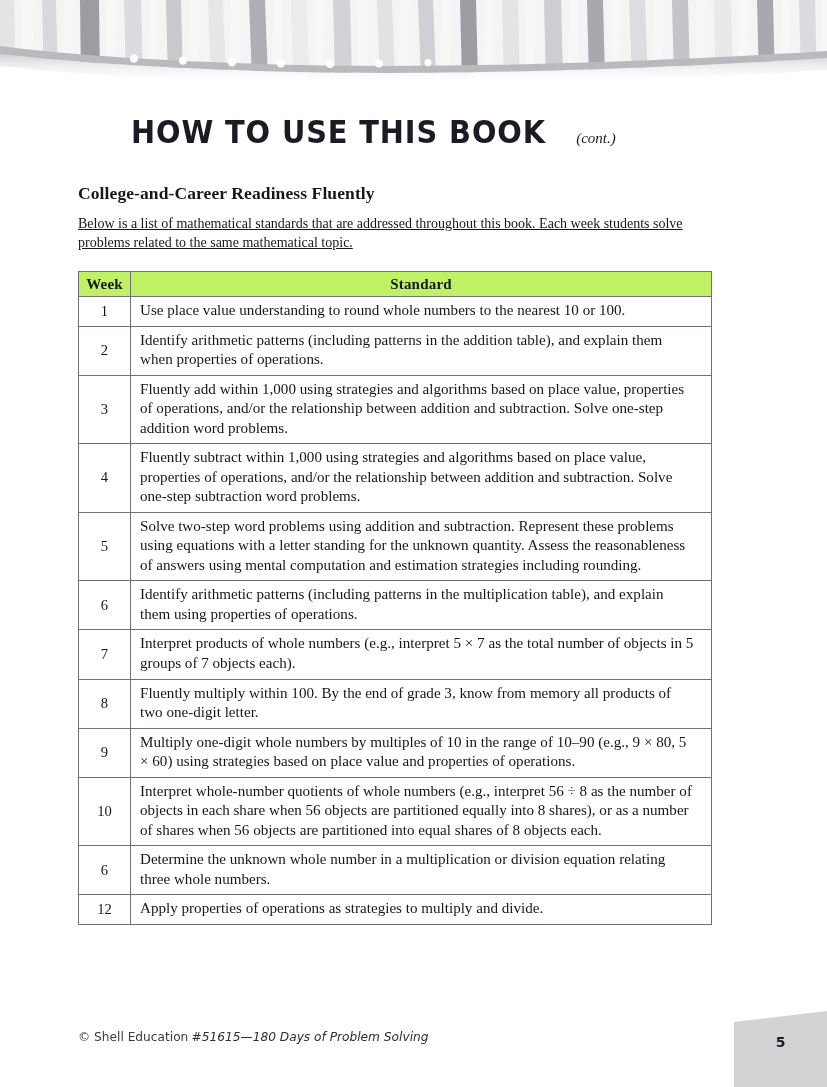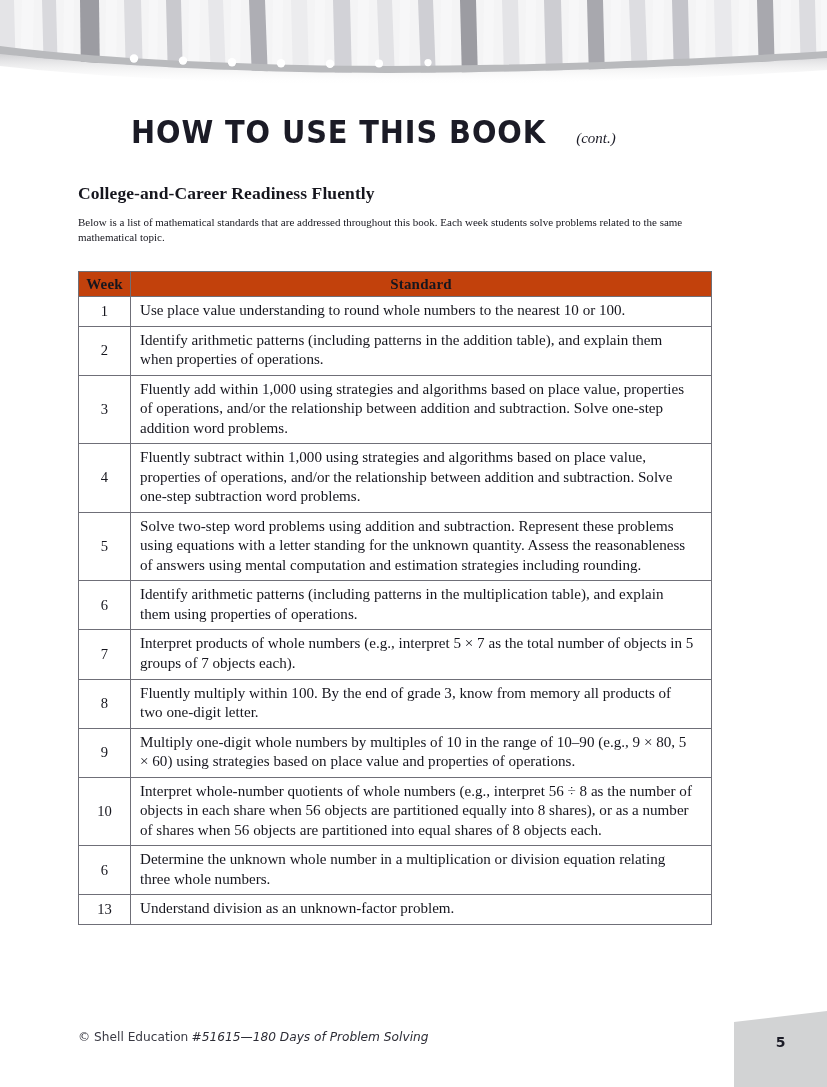--- a/index.html
+++ b/index.html
@@ -66,23 +66,24 @@
     font-weight: bold;
     font-size: 17.5px;
     color: #16161e;
     letter-spacing: 0.1px;
   }
   .intro {
     position: absolute;
     left: 78px;
     top: 215px;
     width: 636px;
-    font-size: 11px;
+    font-size: 14px;
     line-height: 1.33;
     color: #16161e;
+    text-decoration: underline;
   }
 
   
   .std-table {
     position: absolute;
     left: 78px;
     top: 271px;
     width: 633px;
     border-collapse: collapse;
     table-layout: fixed;
@@ -90,21 +91,21 @@
   .std-table col.c-week { width: 52px; }
   .std-table col.c-std  { width: 581px; }
 
   .std-table th,
   .std-table td {
     border: 1px solid #6f6f78;
     padding: 0;
     vertical-align: middle;
   }
   .std-table thead th {
-    background: #c2410c;
+    background: #bef264;
     font-weight: bold;
     font-size: 15px;
     color: #16161e;
     text-align: center;
     height: 24px;
     line-height: 24px;
     letter-spacing: 0.2px;
   }
   .std-table td.week-cell {
     text-align: center;
@@ -302,22 +303,22 @@
       </tr>
       <tr>
         <td class="week-cell">10</td>
         <td class="std-cell">Interpret whole-number quotients of whole numbers (e.g., interpret 56 ÷ 8 as the number of objects in each share when 56 objects are partitioned equally into 8 shares), or as a number of shares when 56 objects are partitioned into equal shares of 8 objects each.</td>
       </tr>
       <tr>
         <td class="week-cell">6</td>
         <td class="std-cell">Determine the unknown whole number in a multiplication or division equation relating three whole numbers.</td>
       </tr>
       <tr>
-        <td class="week-cell">13</td>
-        <td class="std-cell">Understand division as an unknown-factor problem.</td>
+        <td class="week-cell">12</td>
+        <td class="std-cell">Apply properties of operations as strategies to multiply and divide.</td>
       </tr>
     </tbody>
 </table>
 
 <div class="footer-left">© Shell Education</div>
 <div class="footer-center">#51615—180 Days of Problem Solving</div>
 <div class="page-tab">
   <div class="shape"></div>
   <div class="num">5</div>
 </div>

